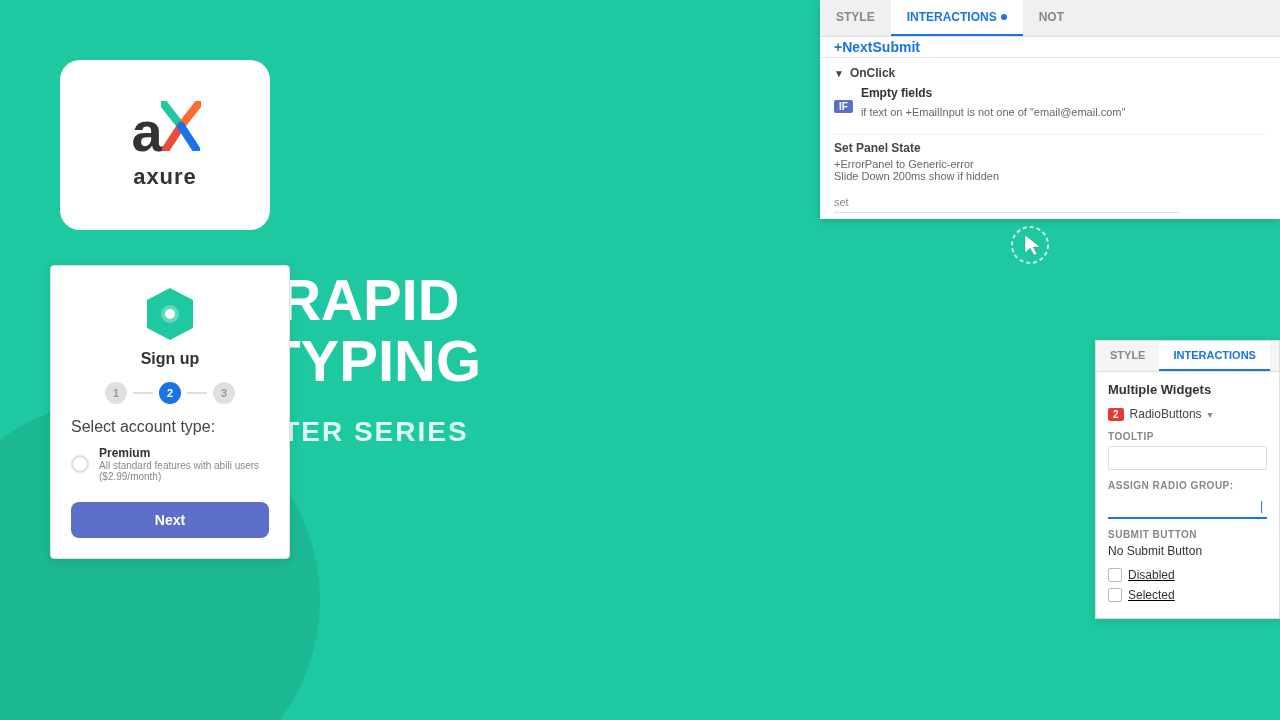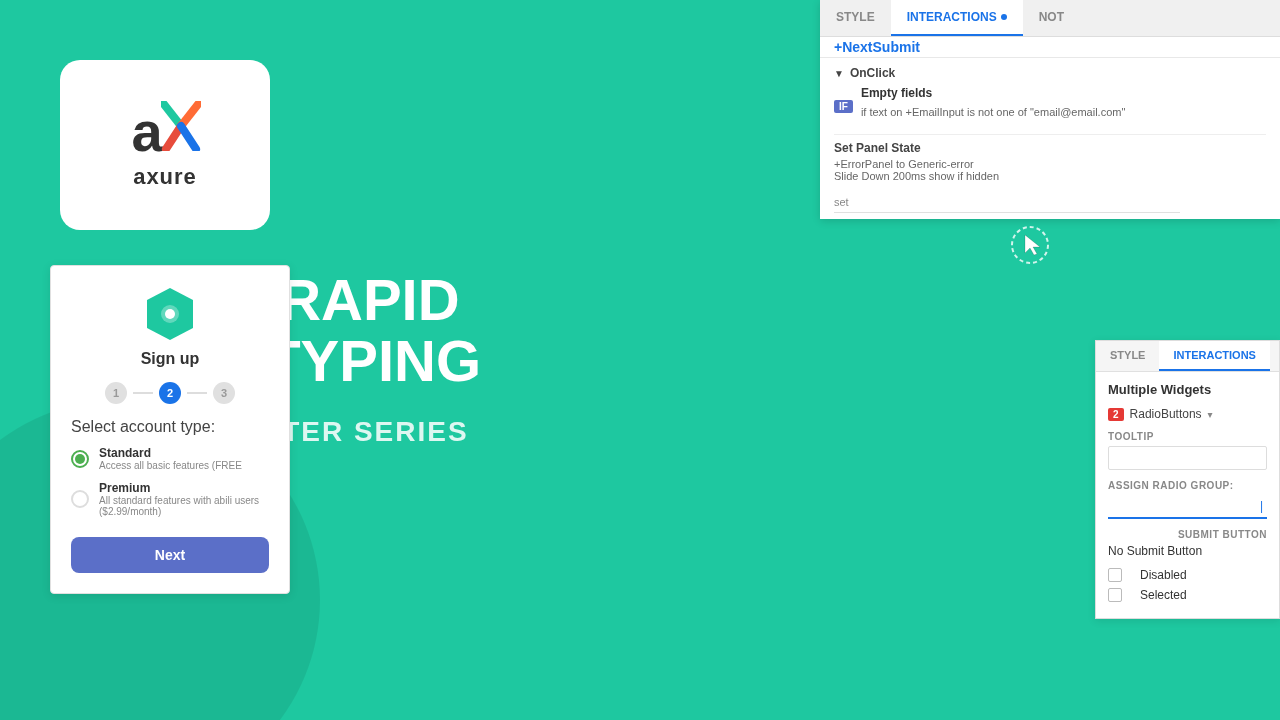--- a/index.html
+++ b/index.html
@@ -380,34 +380,34 @@
       outline: none;
       margin-bottom: 10px;
     }
 
     .submit-btn-label {
       font-size: 10px;
       font-weight: 700;
       color: #888;
       letter-spacing: 0.5px;
       margin-bottom: 4px;
-      text-align: right;
     }
 
     .submit-btn-value {
       font-size: 12px;
       color: #333;
       margin-bottom: 10px;
     }
 
     .checkbox-row {
       display: flex;
       align-items: center;
-      gap: 18px;
+      gap: 6px;
       margin-bottom: 6px;
+      text-decoration: underline;
     }
 
     .checkbox {
       width: 14px;
       height: 14px;
       border: 1px solid #bbb;
       border-radius: 2px;
       background: white;
       flex-shrink: 0;
     }
@@ -570,29 +570,20 @@
     </div>
     <div class="step-line"></div>
     <div class="step-dot inactive">
       <span>3</span>
     </div>
   </div>
 
   <div class="select-type-label">Select account type:</div>
 
   
-  <div class="account-option">
-    <div class="radio-btn selected">
-      <div class="radio-inner"></div>
-    </div>
-    <div class="account-info">
-      <div class="account-name">Standard</div>
-      <div class="account-desc">Access all basic features (FREE</div>
-    </div>
-  </div>
 
   
   <div class="account-option">
     <div class="radio-btn"></div>
     <div class="account-info">
       <div class="account-name">Premium</div>
       <div class="account-desc">All standard features with abili users ($2.99/month)</div>
     </div>
   </div>
 

